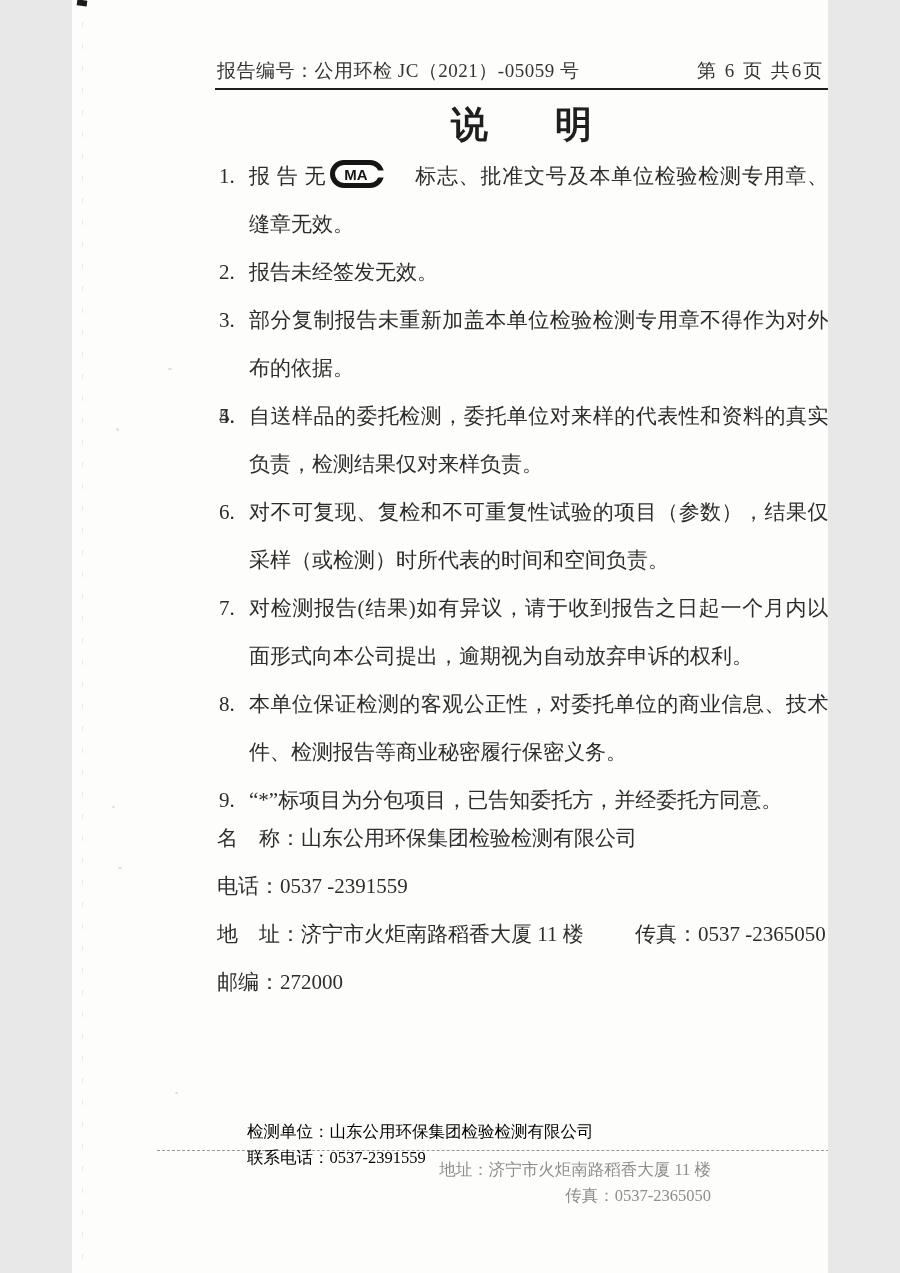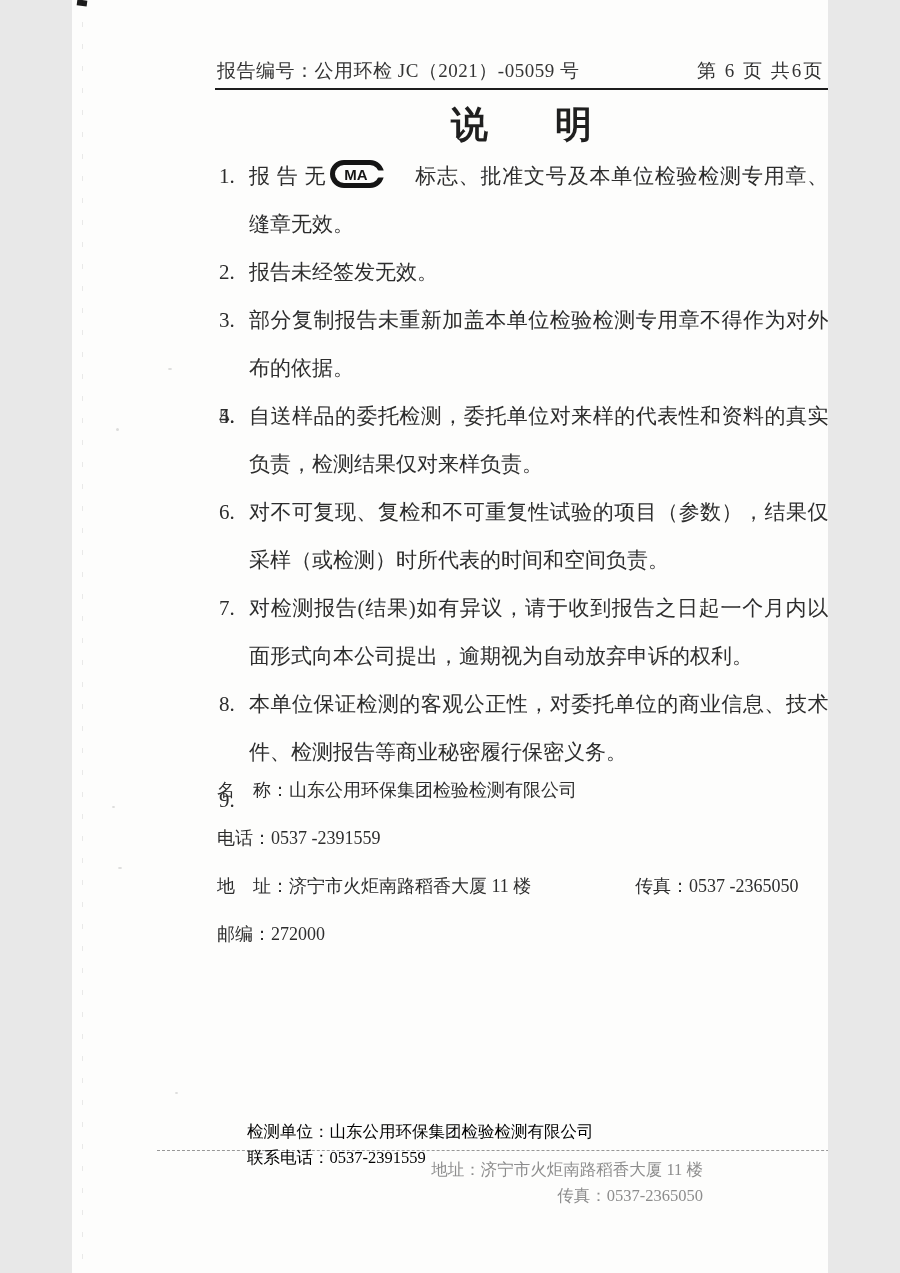--- a/index.html
+++ b/index.html
@@ -21,29 +21,29 @@
                display:flex; justify-content:center; gap:66px;
                font-size:37px; font-weight:bold; color:#1f1f1f; letter-spacing:1px; }
 
   
   .content { position:absolute; left:145px; top:152px; width:633px;
              font-size:21px; line-height:48px; color:#2d2d2d; }
   .note { position:relative; padding-left:32px; text-align:justify; }
   .note .num { position:absolute; left:2px; top:0; }
   .cma { display:inline-block; vertical-align:-5px; margin:0 30px 0 4px; }
 
-  .contact { margin-top:-10px; font-size:18px; line-height:48px; }
+  .contact { margin-top:-10px; font-size:21px; line-height:48px; }
   .c-row { position:relative; }
   .c-fax { position:absolute; left:418px; top:0; }
 
   
   .foot-rule { position:absolute; left:85px; top:1150px; width:772px;
                border-top:1px dashed #979797; }
   .foot-left  { position:absolute; left:130px; top:1119px; font-size:16.5px; line-height:26px; color:#000000;margin-left:45px; }
-  .foot-right { position:absolute; right:125px; top:1157px; font-size:16.5px; line-height:26px; color:#8d8d8d; text-align:right; }
+  .foot-right { position:absolute; right:117px; top:1157px; font-size:16.5px; line-height:26px; color:#8d8d8d; text-align:right; }
 
   
   .corner-mark { position:absolute; left:5px; top:0; width:10px; height:6px; background:#1c1c1c; transform:rotate(7deg); }
   .edge-line { position:absolute; left:10px; top:0; width:1px; height:1273px;
                background:repeating-linear-gradient(to bottom, rgba(0,0,0,0.08) 0 5px, transparent 5px 22px); }
   .speck { position:absolute; background:rgba(0,0,0,0.13); border-radius:50%; }
   .s1 { left:96px;  top:368px;  width:4px; height:2px; }
   .s2 { left:44px;  top:428px;  width:3px; height:3px; }
   .s3 { left:40px;  top:806px;  width:3px; height:2px; }
   .s4 { left:46px;  top:867px;  width:4px; height:2px; }
@@ -130,20 +130,21 @@
       <span>对检测报告(结果)如有异议，请于收到报告之日起一个月内以书面形式向本公司提出，逾期视为自动放弃申诉的权利。</span>
     </div>
 
     <div class="note">
       <span class="num">8.</span>
       <span>本单位保证检测的客观公正性，对委托单位的商业信息、技术文件、检测报告等商业秘密履行保密义务。</span>
     </div>
 
     <div class="note">
       <span class="num">9.</span>
+      <span>“*”标项目为分包项目，已告知委托方，并经委托方同意。</span>
     </div>
 
     <div class="contact">
       <div class="c-row">
         <span>名　称：</span><span>山东公用环保集团检验检测有限公司</span>
       </div>
       <div class="c-row">
         <span>电话：</span><span>0537 -2391559</span>
       </div>
       <div class="c-row">

